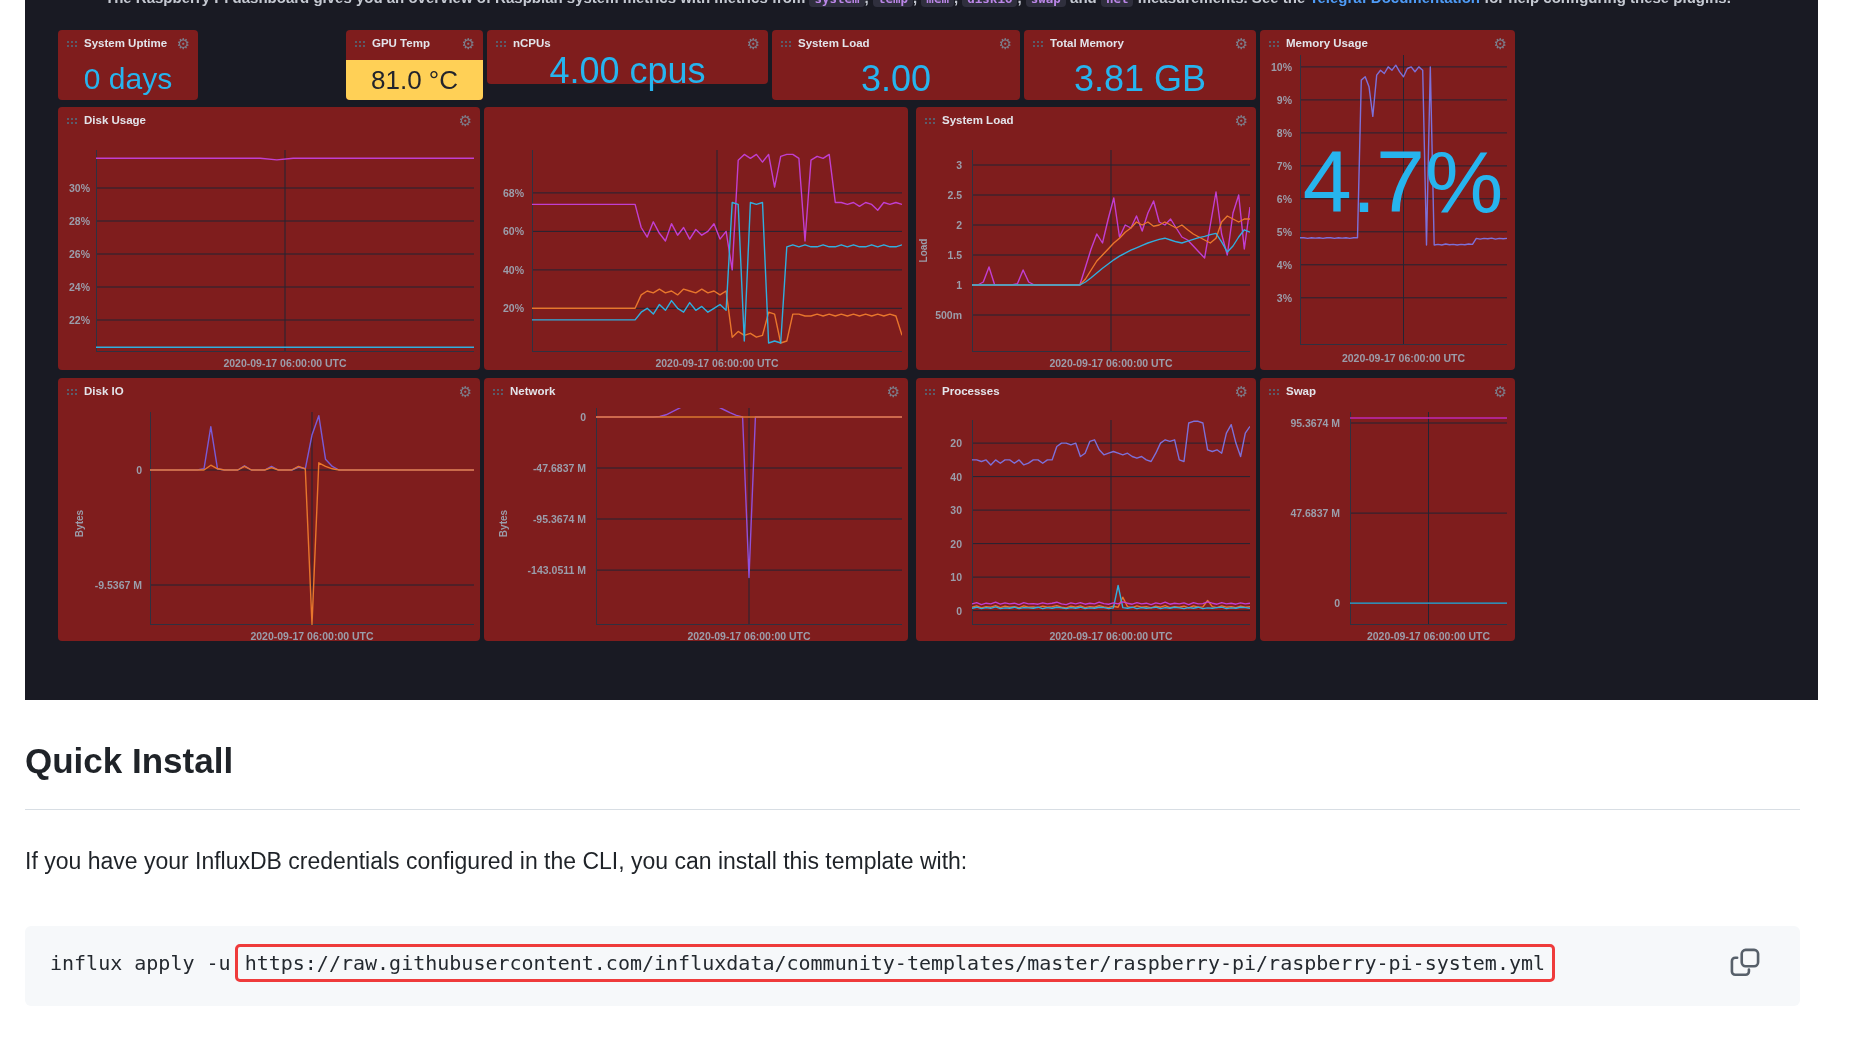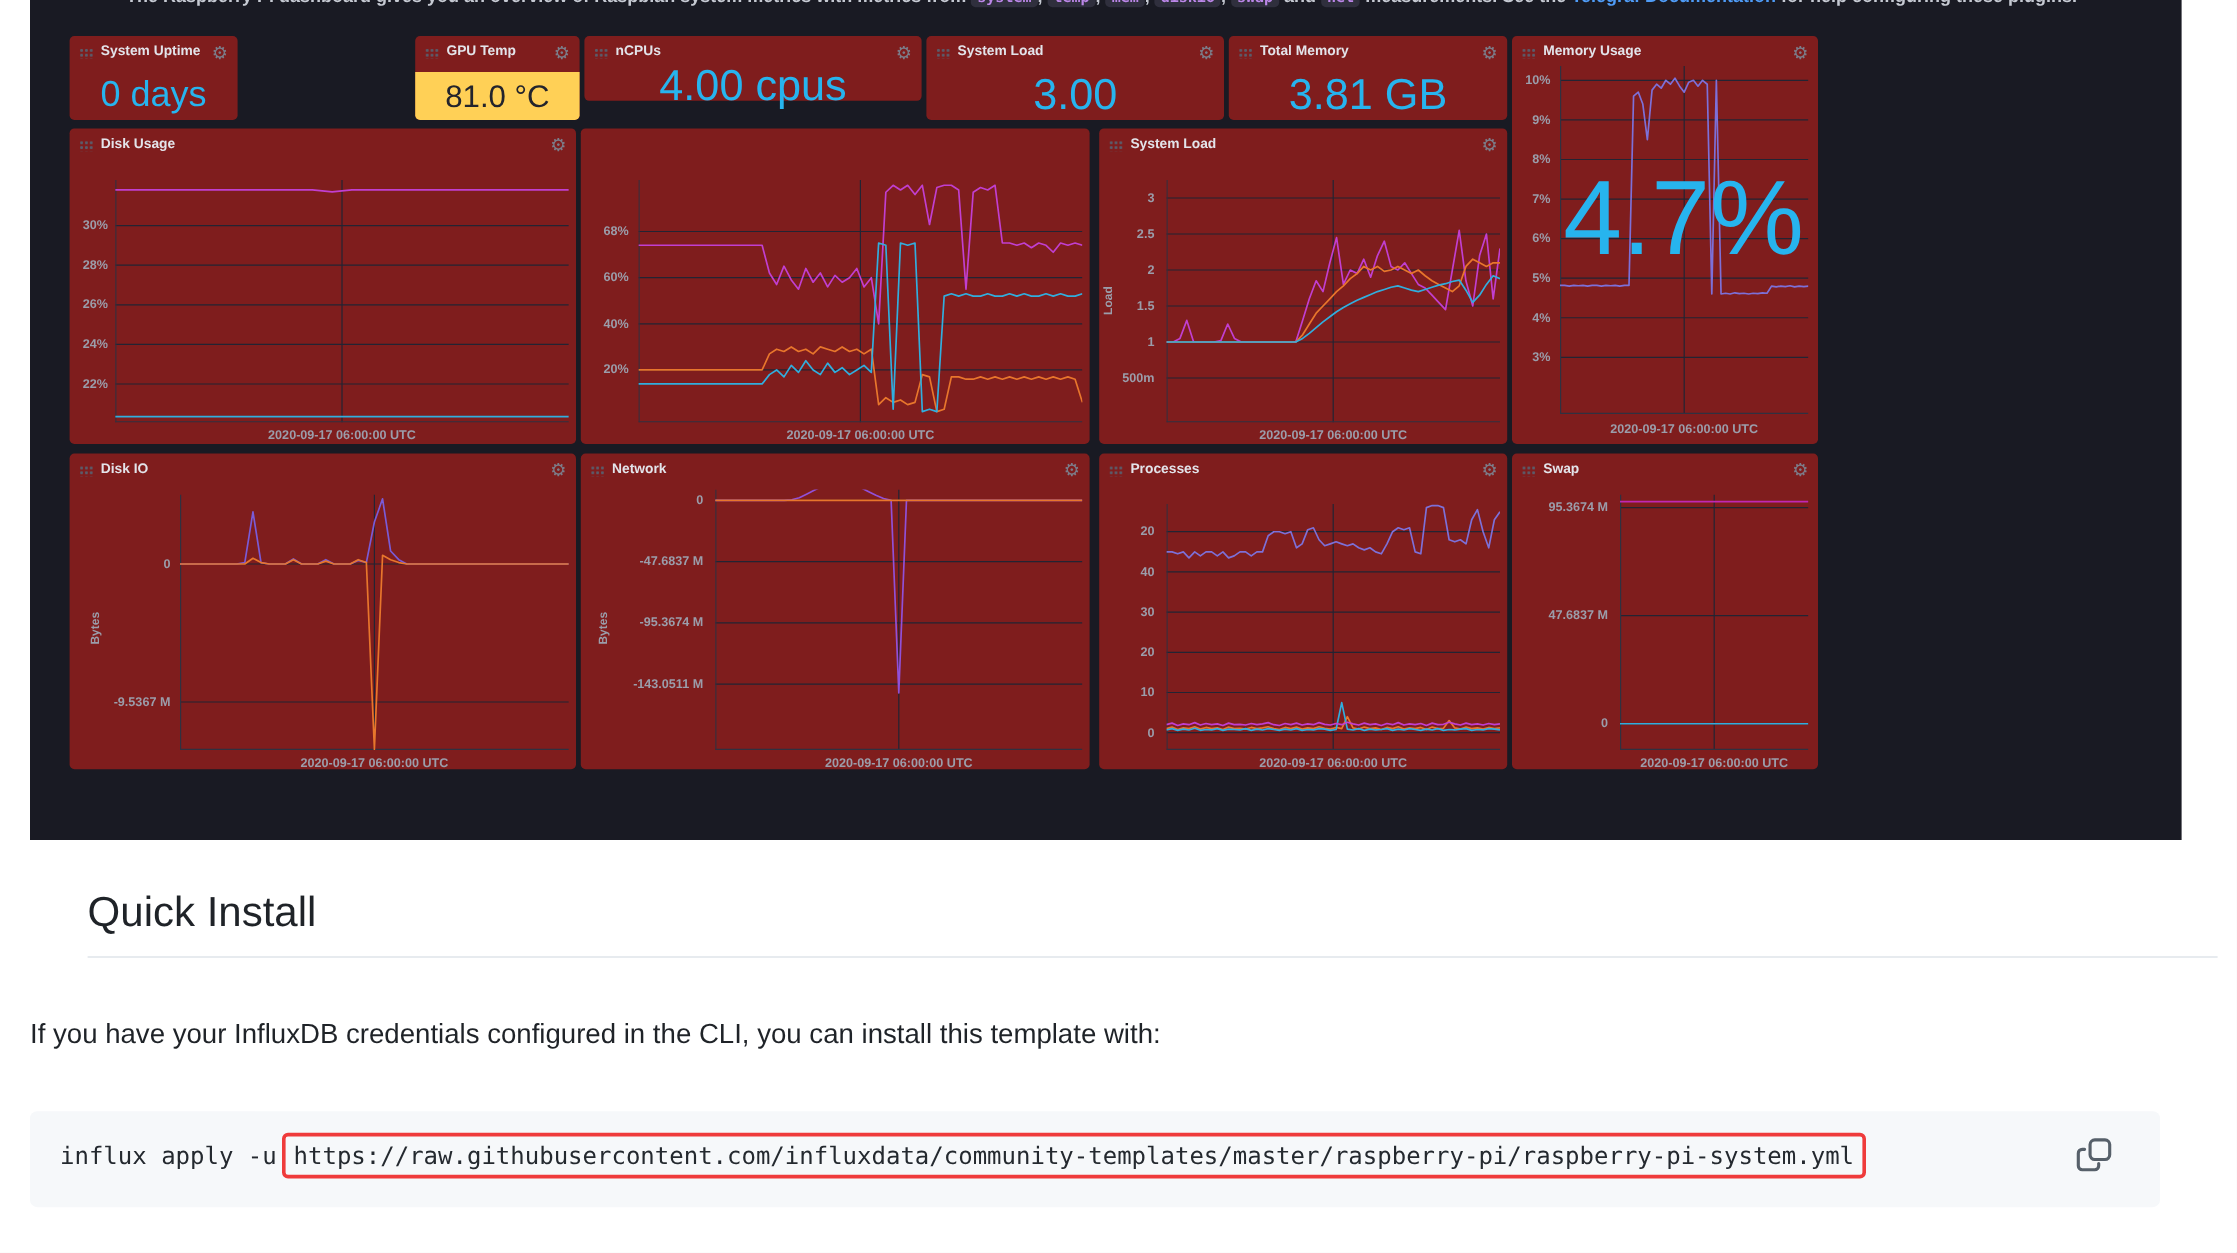--- a/index.html
+++ b/index.html
@@ -31,22 +31,22 @@
   .vbody.yellow{background:#ffd056;}
   .ticksbox{position:absolute;}
   .tick{position:absolute;right:4px;font-size:10.5px;font-weight:bold;color:#9b9daa;
         white-space:nowrap;}
   .plot{position:absolute;}
   .xlabel{position:absolute;text-align:center;font-size:10.5px;font-weight:bold;color:#9b9daa;}
   .ylabel{position:absolute;font-size:10px;font-weight:bold;color:#9b9daa;
           transform:rotate(-90deg);transform-origin:center;}
   .bigval{position:absolute;color:#27b4ee;font-size:88px;text-align:center;line-height:1;}
   
-  .h2{position:absolute;left:25px;top:741px;width:1775px;font-size:35px;font-weight:normal;
-      color:#1f2328;padding-bottom:16px;border-bottom:1px solid #d8dee4;margin-left:48px;}
+  .h2{position:absolute;left:25px;top:741px;width:1775px;font-size:35px;font-weight:bold;
+      color:#1f2328;padding-bottom:28px;border-bottom:1px solid #d8dee4;}
   .para{position:absolute;left:25px;top:848px;width:1775px;font-size:23px;color:#1f2328;}
   .codeblock{position:absolute;left:25px;top:926px;width:1775px;height:80px;background:#f6f8fa;
              border-radius:6px;box-sizing:border-box;padding:25px 60px 0 25px;
              font-family:"DejaVu Sans Mono",monospace;font-size:20px;color:#24292f;
              white-space:nowrap;}
   .redbox{border:3px solid #ef3b3b;border-radius:5px;padding:4px 7px;margin-left:4px;}
   .copybtn{position:absolute;right:38px;top:20px;width:34px;height:34px;cursor:pointer;}
 </style>
 </head>
 <body>

